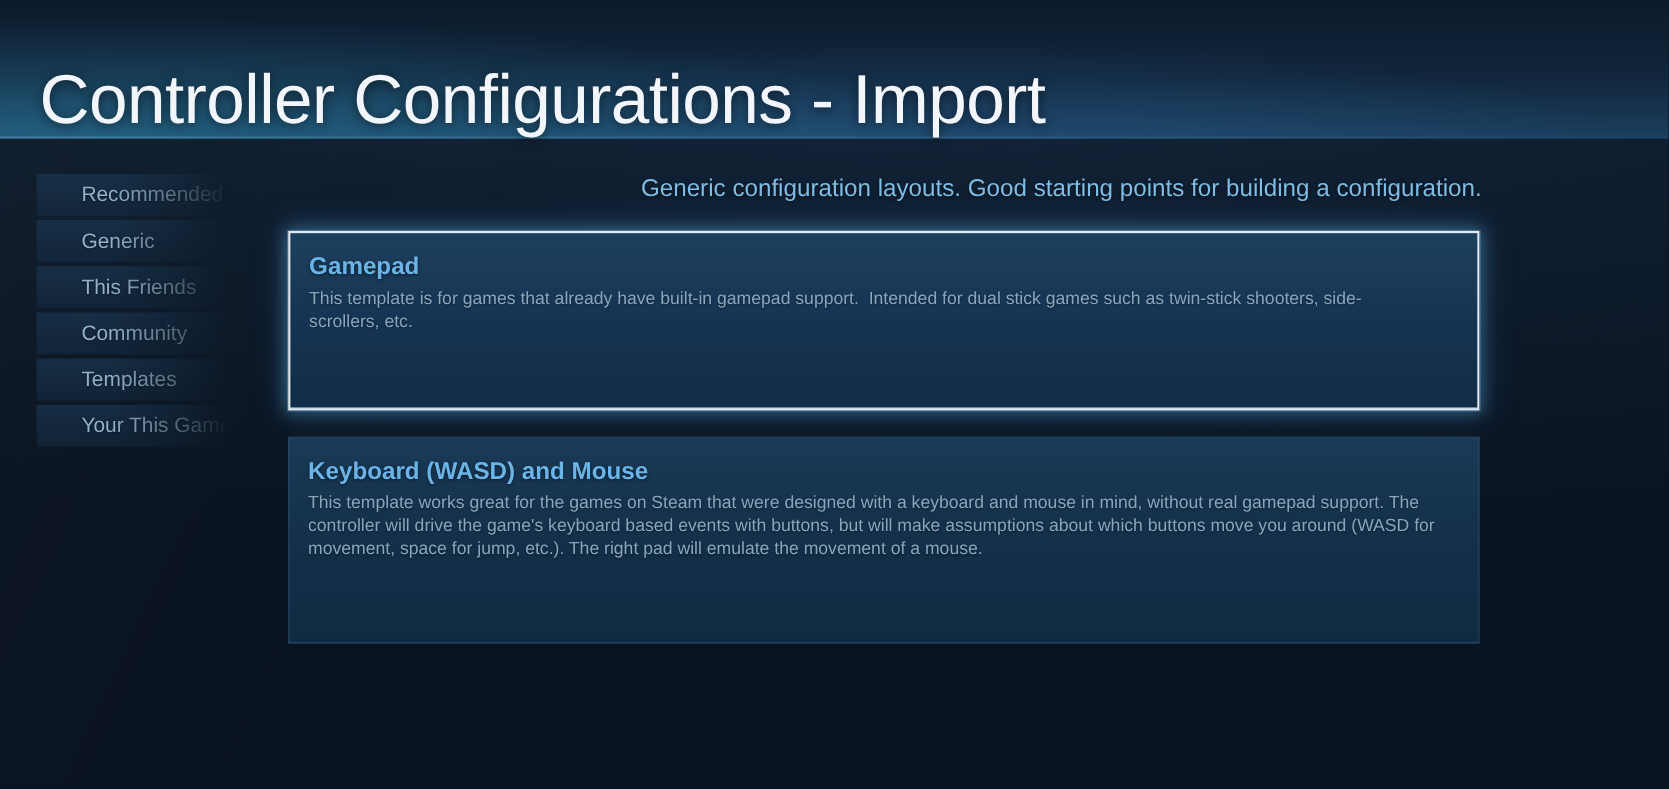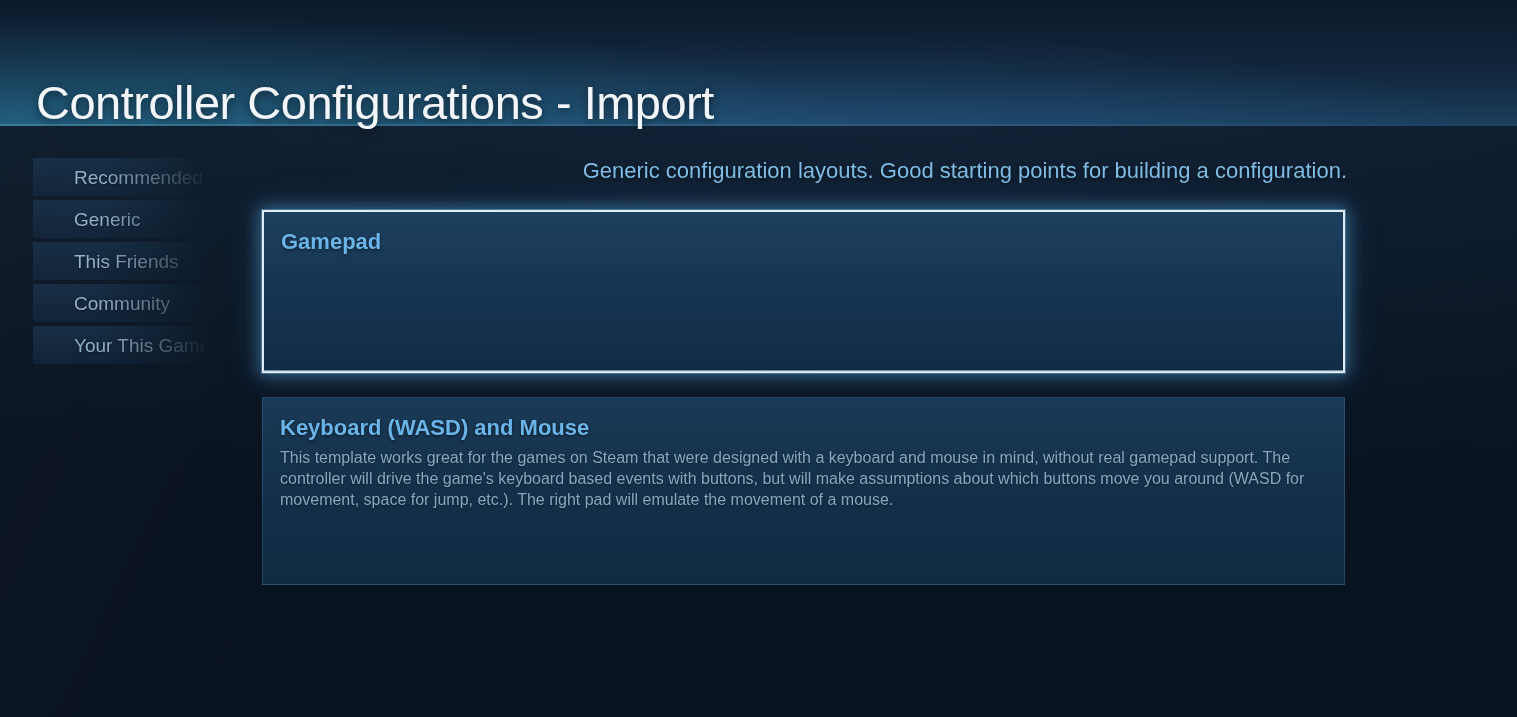--- a/index.html
+++ b/index.html
@@ -47,22 +47,22 @@
     background:linear-gradient(90deg,
       rgba(120,190,225,0.30) 0%,
       rgba(120,190,225,0.16) 40%,
       rgba(120,190,225,0.10) 75%,
       rgba(120,190,225,0.02) 100%);
   }
 
   .page-title {
     position:absolute;
     left:36px;
-    top:68px;
-    font-size:47px;
+    top:56px;
+    font-size:63px;
     font-weight:300;
     letter-spacing:-0.5px;
     line-height:70px;
     color:#f2f6fa;
     text-shadow:0 2px 10px rgba(0,0,0,0.55);
     white-space:nowrap;
   }
 
   
   .sidebar {
@@ -177,33 +177,37 @@
     </div>
 
     <div class="sb-item">
       <span class="sb-label">This Friends</span>
     </div>
 
     <div class="sb-item">
       <span class="sb-label">Community</span>
     </div>
 
+    <div class="sb-item">
+      <span class="sb-label">Templates</span>
+    </div>
 
     <div class="sb-item">
       <span class="sb-label">Your This Games</span>
     </div>
 
   </div>
 
   <div class="content">
 
     <div class="subtitle">Generic configuration layouts. Good starting points for building a configuration.</div>
 
     <div class="card card-gamepad selected">
       <div class="card-title">Gamepad</div>
+      <div class="card-desc">This template is for games that already have built-in gamepad support.  Intended for dual stick games such as twin-stick shooters, side-scrollers, etc.</div>
     </div>
 
     <div class="card card-keyboard">
       <div class="card-title">Keyboard (WASD) and Mouse</div>
       <div class="card-desc">This template works great for the games on Steam that were designed with a keyboard and mouse in mind, without real gamepad support. The controller will drive the game's keyboard based events with buttons, but will make assumptions about which buttons move you around (WASD for movement, space for jump, etc.). The right pad will emulate the movement of a mouse.</div>
     </div>
 
   </div>
 
 </div>

